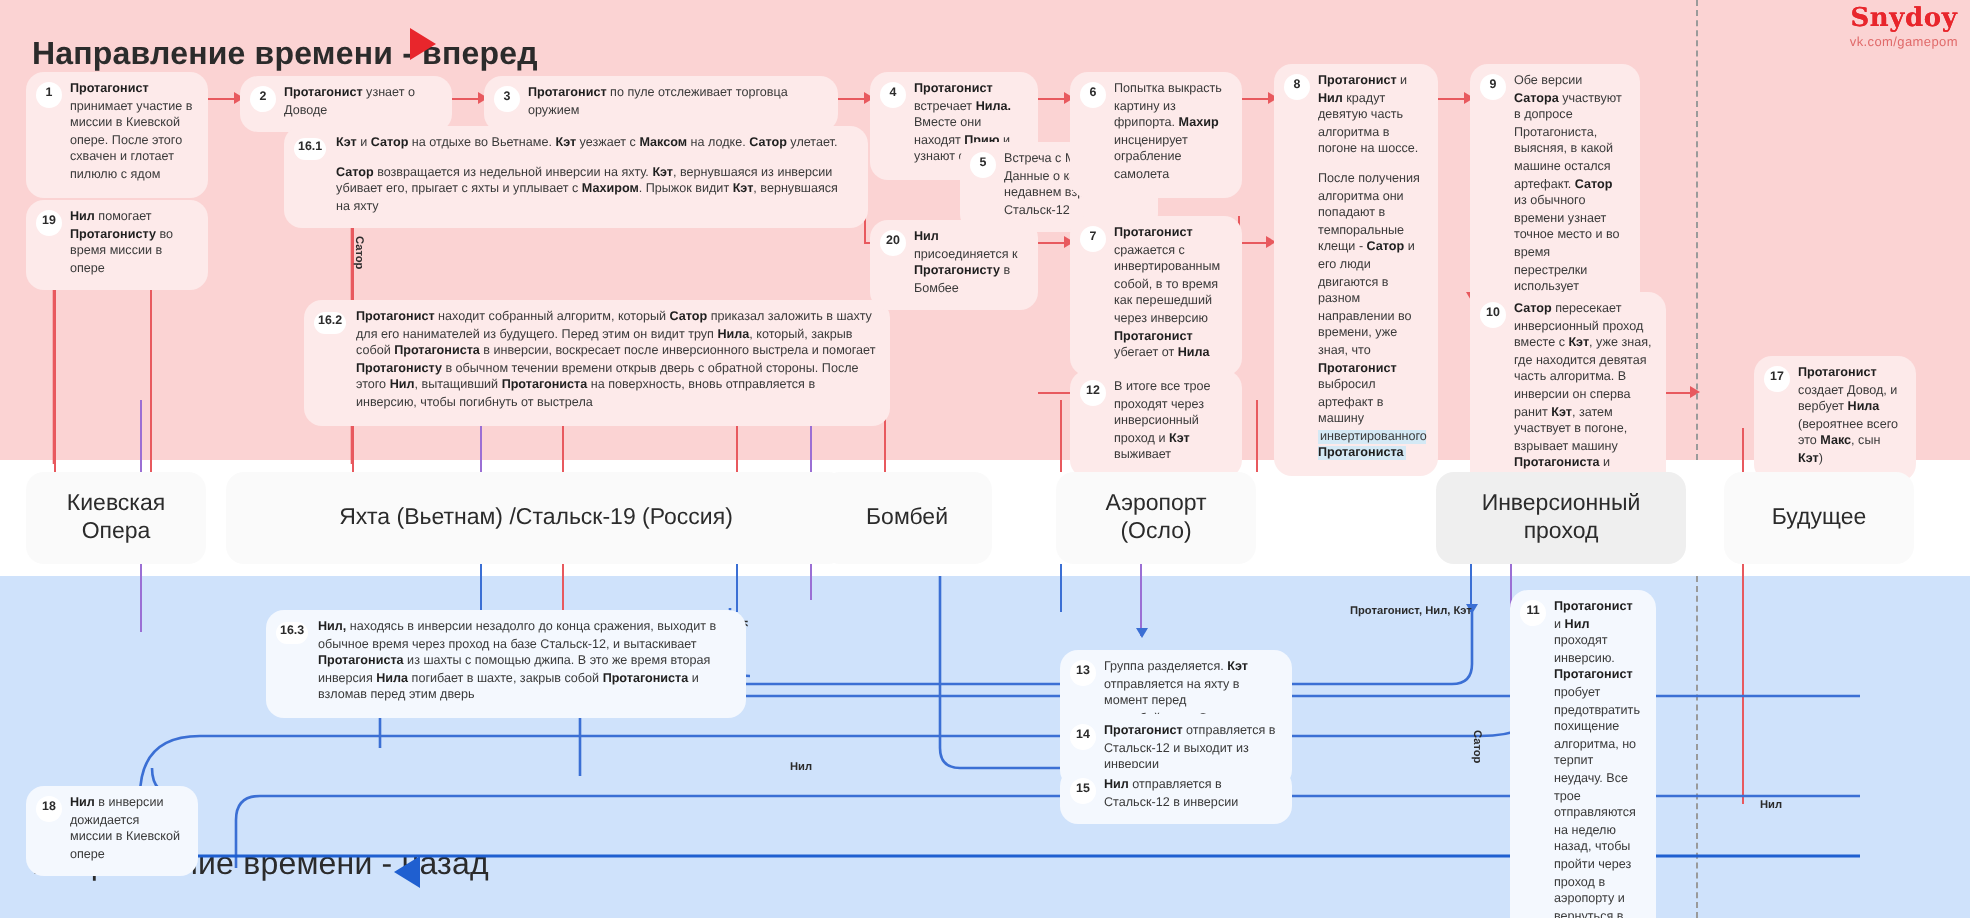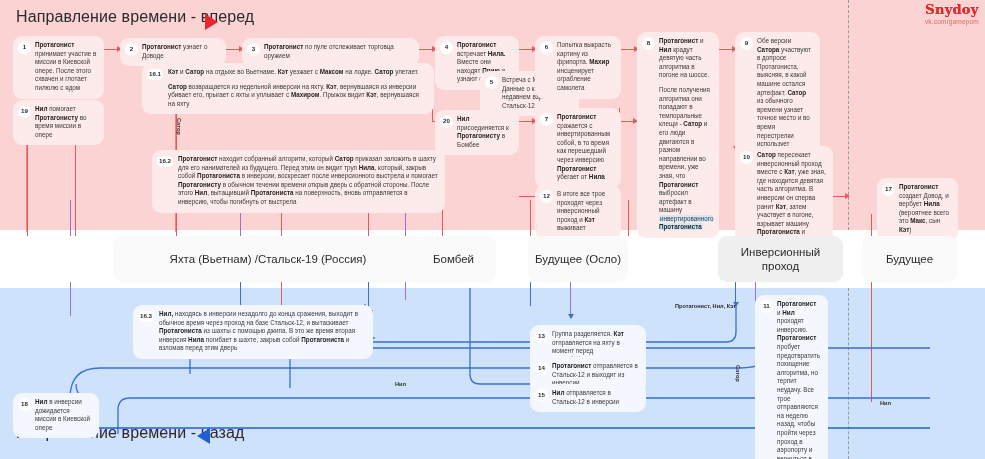--- a/index.html
+++ b/index.html
@@ -24,21 +24,21 @@
   .band-mid {
     position:absolute; left:0; top:230px; width:985px; height:58px;
     background:#ffffff;
   }
 
   
   .dir-title {
     position:absolute; font-size:16px; color:#2b2b2b; letter-spacing:.1px;
     white-space:nowrap; font-weight:400;
   }
-  #title-forward { left:16px; top:8px; }
+  #title-forward { left:16px; top:19px;font-weight:bold; }
   #title-back    { left:16px; top:424px; }
   .tri {
     position:absolute; width:0; height:0; 
   }
   #tri-forward {
     left:205px; top:14px;
     border-top:8px solid transparent; border-bottom:8px solid transparent;
     border-left:13px solid #e8262c;
   }
   #tri-back {
@@ -299,23 +299,24 @@
   <div class="card" id="c19" style="left:13px;  top:100px; width:91px;">
     <span class="num">19</span>
     <span><b>Нил</b> помогает <b>Протагонисту</b> во время миссии в опере</span>
   </div>
 
   <div class="card" id="c20" style="left:435px; top:110px; width:84px;">
     <span class="num">20</span>
     <span><b>Нил</b> присоединяется к <b>Протагонисту</b> в Бомбее</span>
   </div>
 
+  <div class="loc" style="left:13px;  width:90px;">Киевская Опера</div>
   <div class="loc" style="left:113px; width:310px;">Яхта (Вьетнам) /Стальск-19 (Россия)</div>
   <div class="loc" style="left:411px; width:85px;text-align:right;">Бомбей</div>
-  <div class="loc" style="left:528px; width:100px;">Будущее (Осло)</div>
+  <div class="loc" style="left:528px; width:100px;">Аэропорт (Осло)</div>
   <div class="loc alt" style="left:718px; width:125px;">Инверсионный проход</div>
   <div class="loc" style="left:862px; width:95px;">Будущее</div>
 
   <div class="card band-back-card" id="b11" style="left:755px; top:295px; width:73px;">
     <span class="num">11</span>
     <span><b>Протагонист</b> и <b>Нил</b> проходят инверсию. <b>Протагонист</b> пробует предотвратить похищение алгоритма, но терпит неудачу. Все трое отправляются на неделю назад, чтобы пройти через проход в аэропорту и вернуться в обычное течение времени, избавив  от темпорального ранения</span>
   </div>
 
   <div class="card band-back-card" id="b13" style="left:530px; top:325px; width:116px;">
     <span class="num">13</span>

